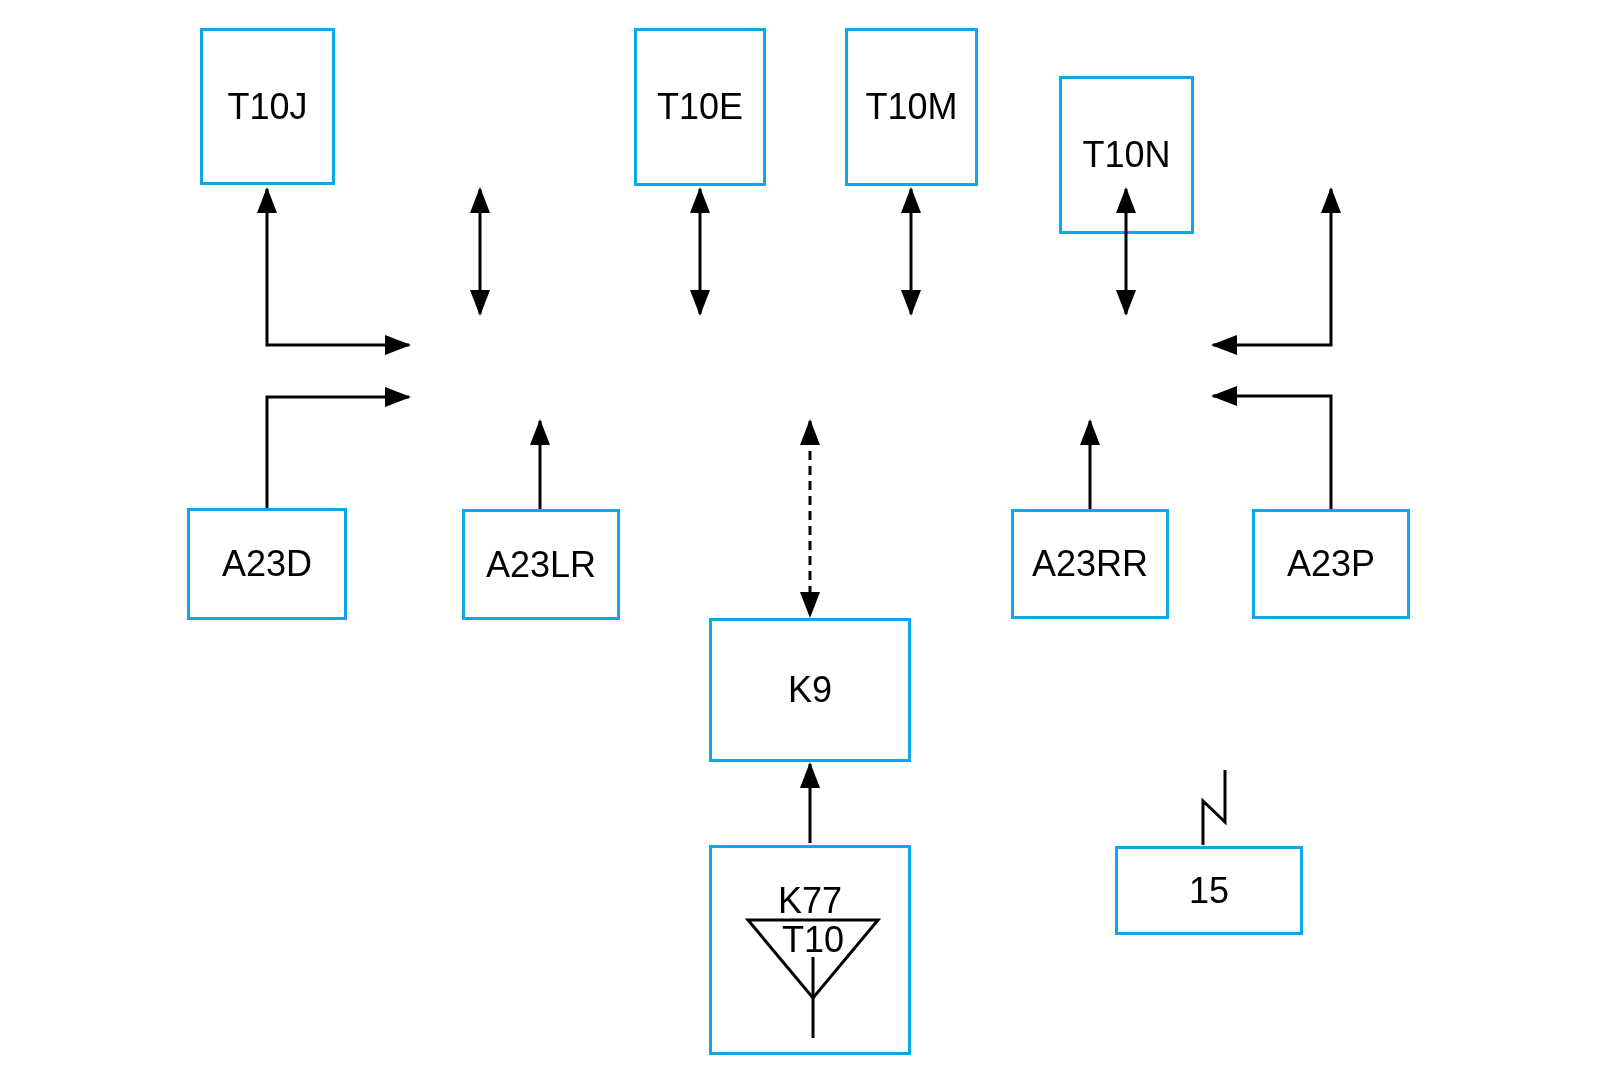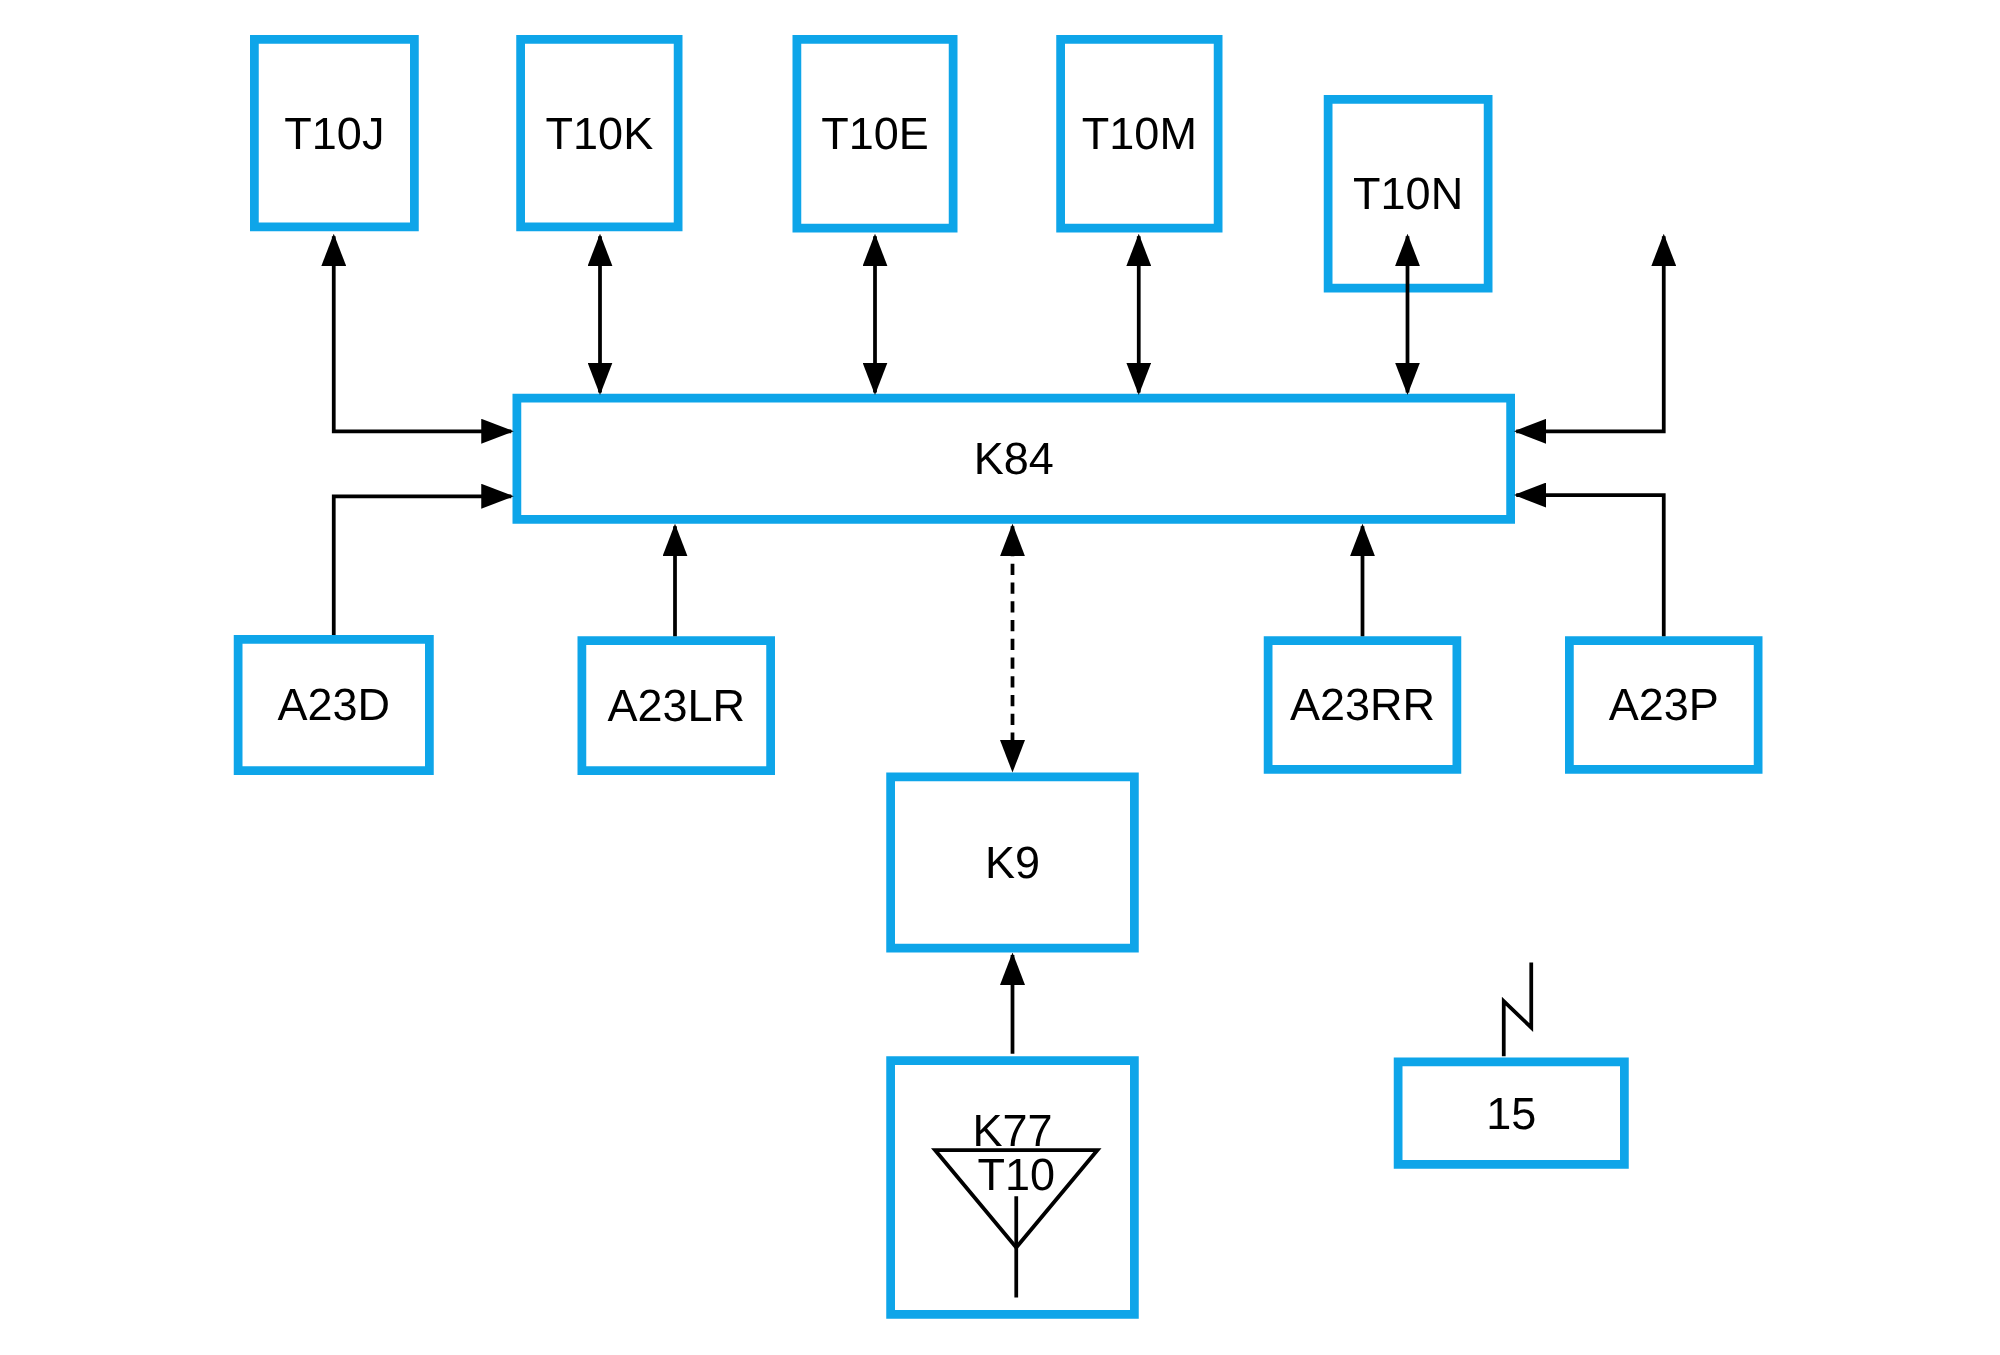--- a/index.html
+++ b/index.html
@@ -12,21 +12,21 @@
     width: 1600px;
     height: 1084px;
     background: #ffffff;
     font-family: "Liberation Sans", sans-serif;
     color: #000000;
     overflow: hidden;
   }
   .node {
     position: absolute;
     box-sizing: border-box;
-    border: 7px solid #0ea5e9;
+    border: 3px solid #0ea5e9;
     background: #ffffff;
     display: flex;
     align-items: center;
     justify-content: center;
     font-size: 36px;
     letter-spacing: 0px;
     z-index: 1;
   }
   .node.label-top {
     align-items: flex-start;
@@ -100,36 +100,30 @@
       <polygon points="748,920 878,920 813,998"></polygon>
       <line x1="813" y1="957" x2="813" y2="1038"></line>
 
       <polyline points="1203,845 1203,801 1225,822 1225,770"></polyline>
     </g>
   </svg>
 
   <div class="node n-t10j">
     <span>T10J</span>
   </div>
-  <div class="node n-t10k">
-    <span>T10K</span>
-  </div>
   <div class="node n-t10e">
     <span>T10E</span>
   </div>
   <div class="node n-t10m">
     <span>T10M</span>
   </div>
   <div class="node n-t10n">
     <span>T10N</span>
   </div>
 
-  <div class="node n-k84">
-    <span>K84</span>
-  </div>
 
   <div class="node n-a23d">
     <span>A23D</span>
   </div>
   <div class="node n-a23lr">
     <span>A23LR</span>
   </div>
   <div class="node n-a23rr">
     <span>A23RR</span>
   </div>

